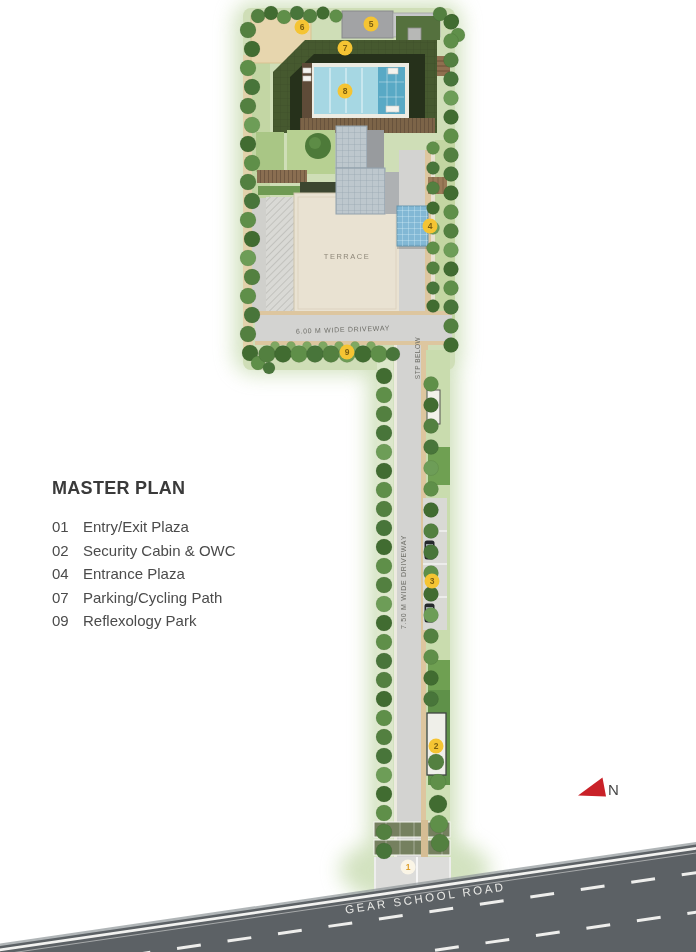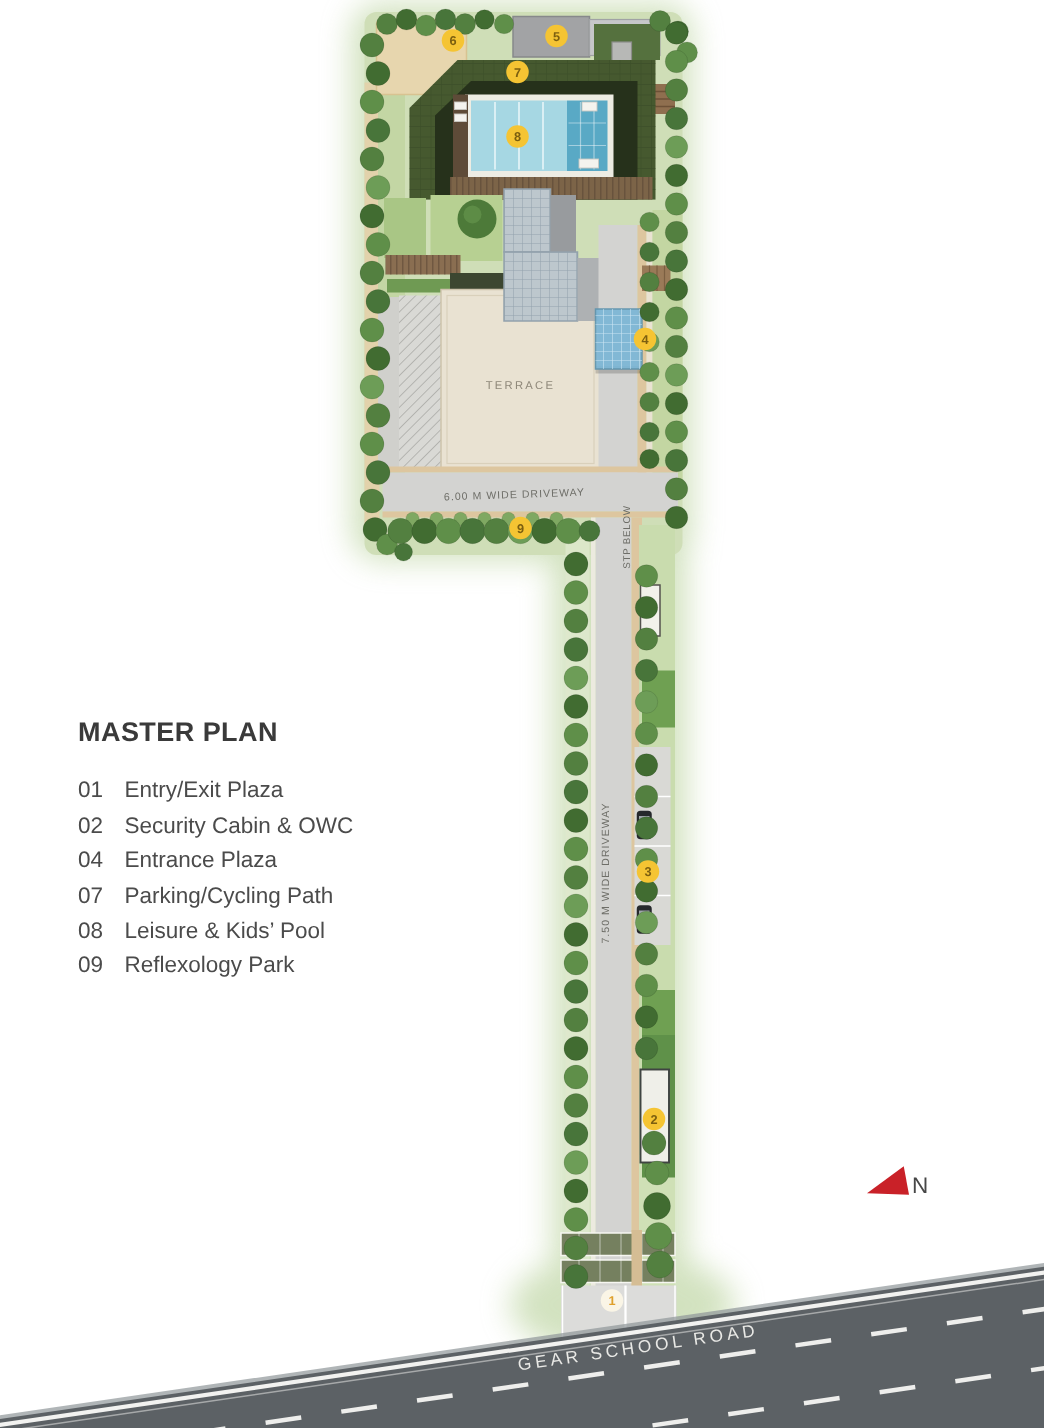--- a/index.html
+++ b/index.html
@@ -426,23 +426,19 @@
       </div>
       <div class="legend-row">
         <span class="num">04</span>
         <span class="lbl">Entrance Plaza</span>
       </div>
       <div class="legend-row">
         <span class="num">07</span>
         <span class="lbl">Parking/Cycling Path</span>
       </div>
       <div class="legend-row">
-        <span class="num">08</span>
-        <span class="lbl">Leisure &amp; Kids’ Pool</span>
-      </div>
-      <div class="legend-row">
         <span class="num">09</span>
         <span class="lbl">Reflexology Park</span>
       </div>
     </div>
   </div>
 
 </div>
 
 </body></html>

